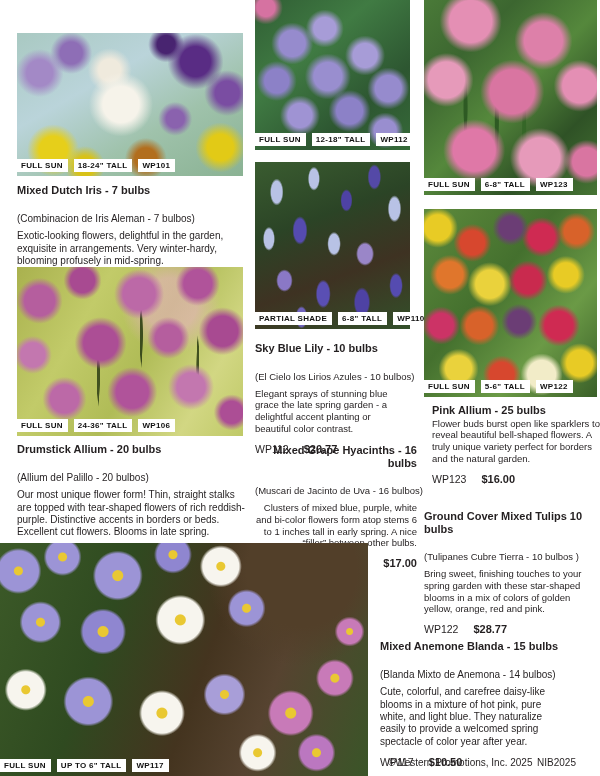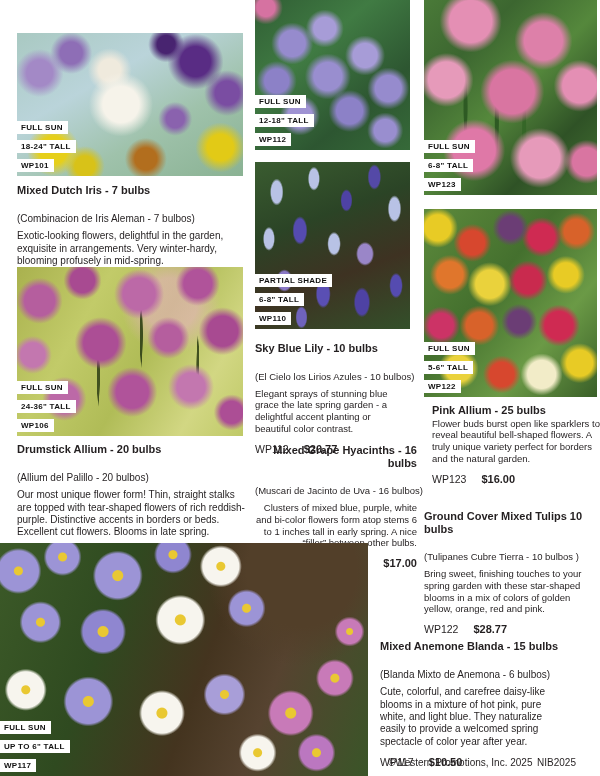--- a/index.html
+++ b/index.html
@@ -1,21 +1,21 @@
 <!DOCTYPE html>
 <html><head>
 <meta charset="utf-8">
 <style>
   html,body{margin:0;padding:0;background:#ffffff;}
   .page{
     position:relative;width:600px;height:776px;background:#ffffff;
     font-family:"Liberation Sans", sans-serif;color:#231f20;overflow:hidden;
   }
   .photo{position:absolute;}
-  .labels{position:absolute;left:0;bottom:4px;display:flex;flex-direction:column;align-items:flex-start;gap:6px;}
+  .labels{position:absolute;left:0;bottom:4px;display:flex;flex-direction:row;align-items:flex-start;gap:6px;}
   .label{background:#ffffff;color:#111;font-size:8px;font-weight:bold;letter-spacing:.3px;padding:3px 5px 2px 4px;white-space:nowrap;line-height:1;}
   .tblock{position:absolute;}
   .title{font-weight:bold;font-size:11px;line-height:1.15;margin:0 0 1px 0;}
   .subtitle{font-size:10px;line-height:1.25;margin:16px 0 5px 0;}
   .desc{font-size:10px;line-height:1.24;margin:0 0 8px 0;}
   .priceline{font-size:10.5px;}
   .sku{margin-right:15px;}
   .price{font-weight:bold;font-size:11px;}
   .narrow .subtitle,.narrow .desc{font-size:9.5px;}
   .nowrap{white-space:nowrap;}
@@ -256,21 +256,21 @@
 
   <div class="photo ph6">
     <div class="labels">
       <span class="label">FULL SUN</span>
       <span class="label">UP TO 6" TALL</span>
       <span class="label">WP117</span>
     </div>
   </div>
   <div class="tblock t6">
     <div class="title">Mixed Anemone Blanda - 15 bulbs</div>
-    <div class="subtitle">(Blanda Mixto de Anemona - 6 bulbos)</div>
+    <div class="subtitle">(Blanda Mixto de Anemona - 14 bulbos)</div>
     <div class="desc">Cute, colorful, and carefree daisy-like blooms in a mixture of hot pink, pure white, and light blue. They naturalize easily to provide a welcomed spring spectacle of color year after year.</div>
     <div class="priceline">
       <span class="sku">WP117</span><span class="price">$10.50</span>
     </div>
   </div>
 
   <div class="footer">
     <span>©Western Promotions, Inc. 2025</span>
     <span>NIB2025</span>
   </div>

